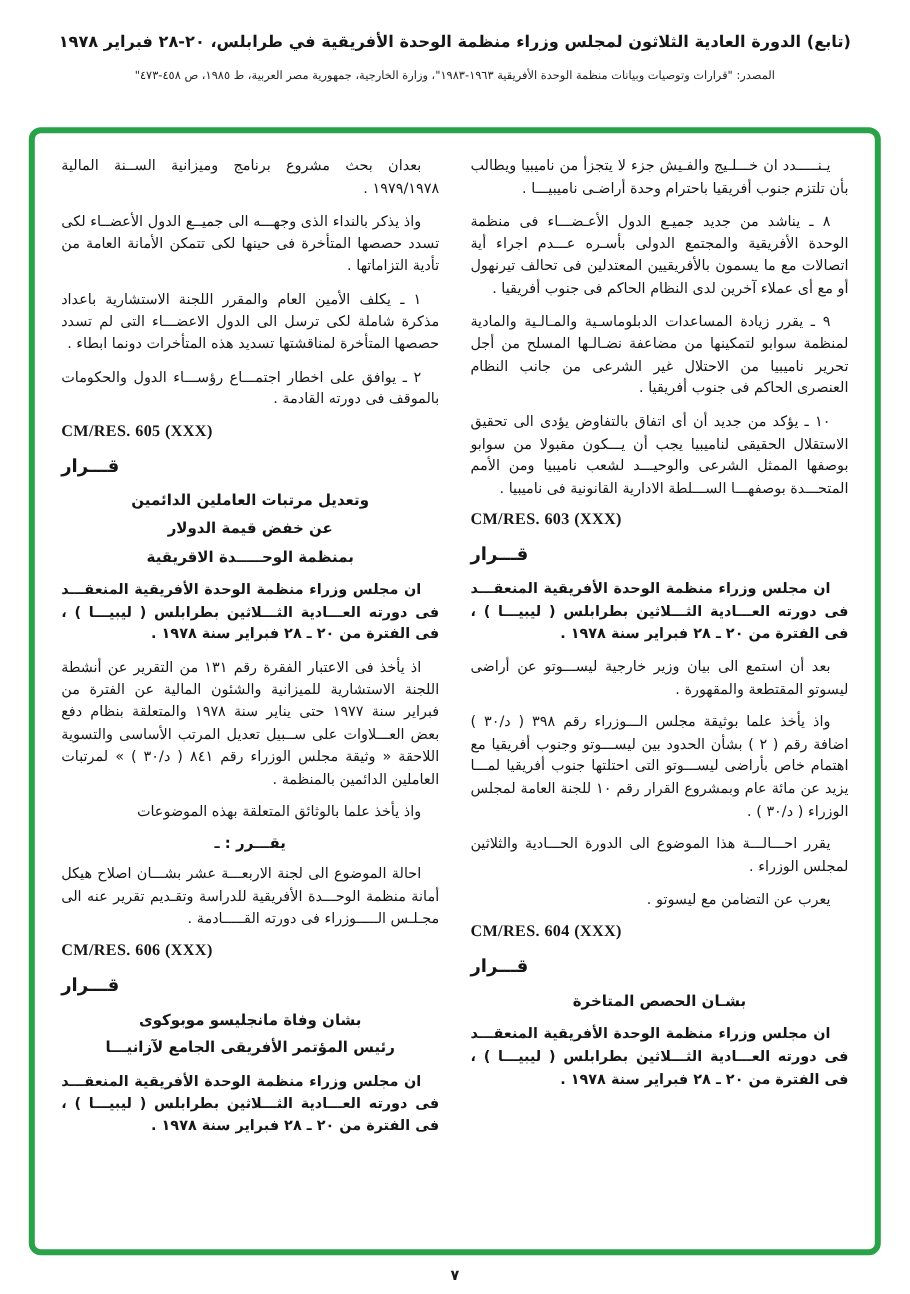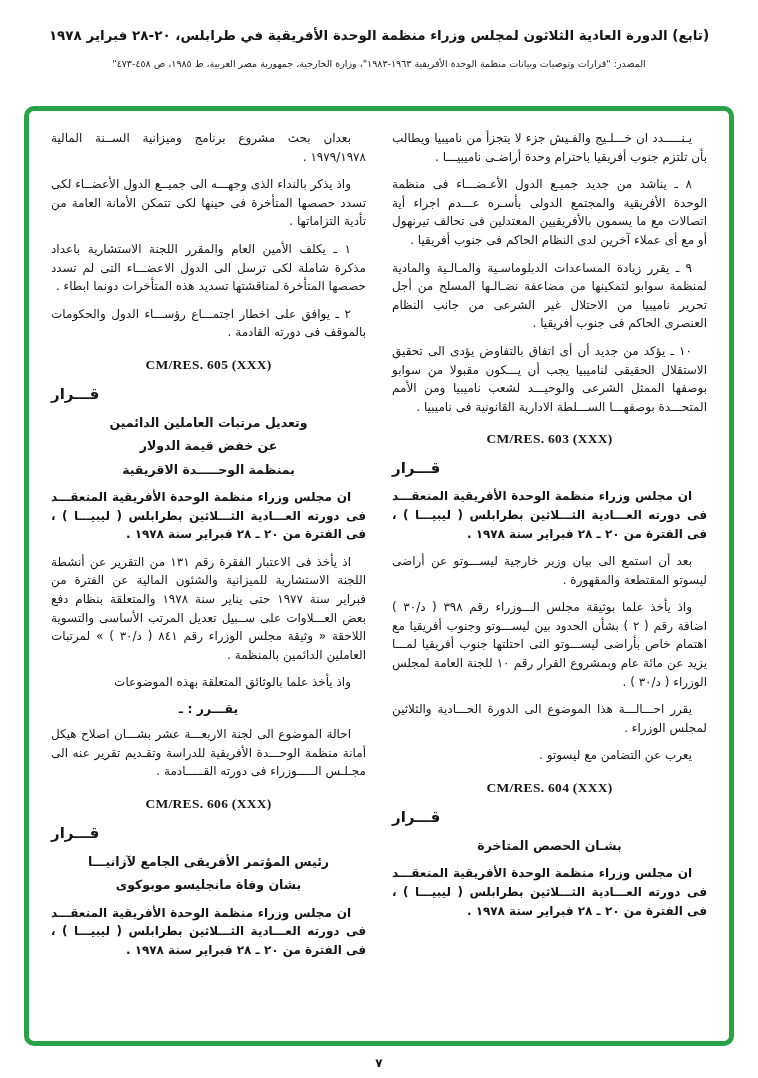--- a/index.html
+++ b/index.html
@@ -61,26 +61,26 @@
   .paragraph {
     font-size: 12px;
     line-height: 1.55;
     text-align: justify;
     text-indent: 15px;
     margin-bottom: 9px;
   }
   .paragraph.bold { font-weight: bold; }
   .code {
     direction: ltr;
-    text-align: center;
+    text-align: left;
     font-family: "Liberation Serif", serif;
     font-weight: bold;
     font-size: 13.5px;
     letter-spacing: 0.3px;
-    margin: 15px 0 12px 0;
+    margin: 3px 0 12px 0;
   }
   .heading {
     text-align: left;
     font-weight: bold;
     font-size: 15px;
     margin: 8px 0 10px 0;
   }
   .subheading {
     text-align: center;
     font-weight: bold;
@@ -144,22 +144,22 @@
           <div class="block subheading">وتعديل مرتبات العاملين الدائمين</div>
           <div class="block subheading">عن خفض قيمة الدولار</div>
           <div class="block subheading">بمنظمة الوحـــــدة الاقريقية</div>
           <div class="block paragraph bold">ان مجلس وزراء منظمة الوحدة الأفريقية المنعقـــد فى دورته العـــادية الثـــلاثين بطرابلس ( ليبيـــا ) ، فى الفترة من ٢٠ ـ ٢٨ فبراير سنة ١٩٧٨ .</div>
           <div class="block paragraph">اذ يأخذ فى الاعتبار الفقرة رقم ١٣١ من التقرير عن أنشطة اللجنة الاستشارية للميزانية والشئون المالية عن الفترة من فبراير سنة ١٩٧٧ حتى يناير سنة ١٩٧٨ والمتعلقة بنظام دفع بعض العـــلاوات على ســبيل تعديل المرتب الأساسى والتسوية اللاحقة « وثيقة مجلس الوزراء رقم ٨٤١ ( د/٣٠ ) » لمرتبات العاملين الدائمين بالمنظمة .</div>
           <div class="block paragraph">واذ يأخذ علما بالوثائق المتعلقة بهذه الموضوعات</div>
           <div class="block decree">يقـــرر : ـ</div>
           <div class="block paragraph">احالة الموضوع الى لجنة الاربعـــة عشر بشـــان اصلاح هيكل أمانة منظمة الوحـــدة الأفريقية للدراسة وتقـديم تقرير عنه الى مجـلـس الـــــوزراء فى دورته القـــــادمة .</div>
           <div class="block code">CM/RES. 606 (XXX)</div>
           <div class="block heading">قـــرار</div>
+          <div class="block subheading">بشان وفاة مانجليسو موبوكوى</div>
           <div class="block subheading">رئيس المؤتمر الأفريقى الجامع لآزانيـــا</div>
-          <div class="block subheading">بشان وفاة مانجليسو موبوكوى</div>
           <div class="block paragraph bold">ان مجلس وزراء منظمة الوحدة الأفريقية المنعقـــد فى دورته العـــادية الثـــلاثين بطرابلس ( ليبيـــا ) ، فى الفترة من ٢٠ ـ ٢٨ فبراير سنة ١٩٧٨ .</div>
         </div>
     </div>
   </div>
 
   <div class="page-number">٧</div>
 
 </div>
 
 </body></html>

